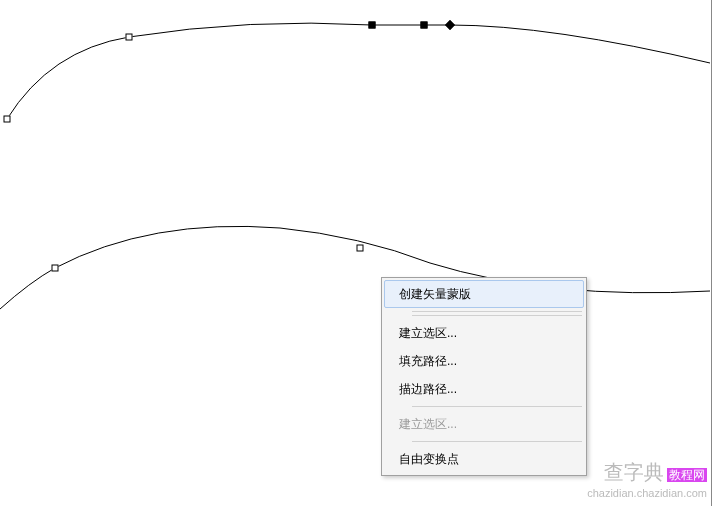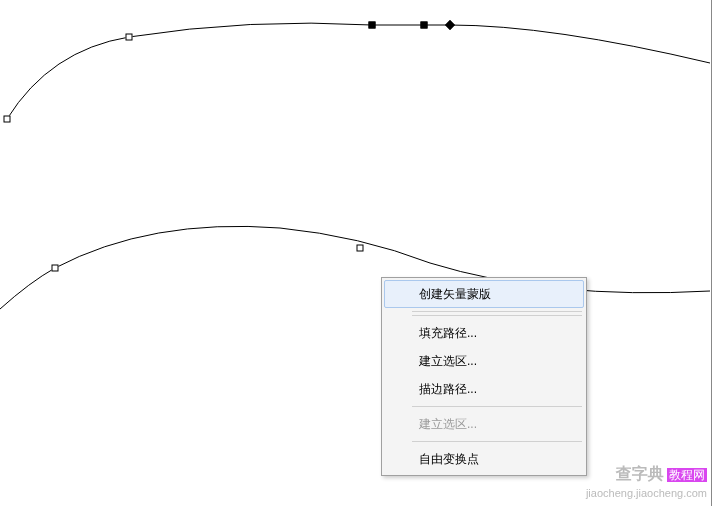--- a/index.html
+++ b/index.html
@@ -65,21 +65,21 @@
       left: 381px;
       top: 277px;
       width: 206px;
       background: #f4f4f4;
       border: 1px solid #a0a0a0;
       box-shadow: 2px 2px 4px rgba(0,0,0,0.2);
       font-size: 12px;
       padding: 2px;
     }
     .menu-item {
-      padding: 4px 8px 4px 34px;
+      padding: 4px 8px 4px 14px;
       color: #000000;
       cursor: default;
       line-height: 18px;
       border: 1px solid transparent;
     }
     .menu-item.highlighted {
       background: #e8f0fb;
       border: 1px solid #aac8ed;
       border-radius: 2px;
     }
@@ -95,22 +95,22 @@
       position: absolute;
       right: 5px;
       bottom: 5px;
       color: #bbbbbb;
       text-align: right;
       font-size: 12px;
       line-height: 1.4;
       pointer-events: none;
     }
     .watermark-main {
-      font-size: 16px;
-      font-weight: bold;
+      font-size: 20px;
+      font-weight: normal;
     }
     .watermark-sub {
       font-size: 11px;
     }
     .watermark-highlight {
       background: #d946ef;
       color: #ffffff;
       padding: 0 2px;
     }
   </style>
@@ -129,28 +129,28 @@
 <div class="anchor-point-filled" style="left:372px; top:25px;"></div>
 <div class="anchor-point-filled" style="left:424px; top:25px;"></div>
 <div class="anchor-diamond" style="left:450px; top:25px;"></div>
 <div class="anchor-point" style="left:55px; top:268px;"></div>
 <div class="anchor-point" style="left:360px; top:248px;"></div>
 
 <div class="context-menu">
   <div class="menu-item highlighted">创建矢量蒙版</div>
   <div class="menu-separator"></div>
   <div class="menu-separator"></div>
+  <div class="menu-item">建立选区...</div>
   <div class="menu-item">填充路径...</div>
-  <div class="menu-item">建立选区...</div>
   <div class="menu-item">描边路径...</div>
   <div class="menu-separator"></div>
   <div class="menu-item disabled">建立选区...</div>
   <div class="menu-separator"></div>
   <div class="menu-item">自由变换点</div>
 </div>
 
 <div class="watermark">
   <div>
     <span class="watermark-main">查字典</span>
     <span class="watermark-highlight">教程网</span>
   </div>
-  <div class="watermark-sub">jiaocheng.jiaocheng.com</div>
+  <div class="watermark-sub">chazidian.chazidian.com</div>
 </div>
 
 </body></html>

